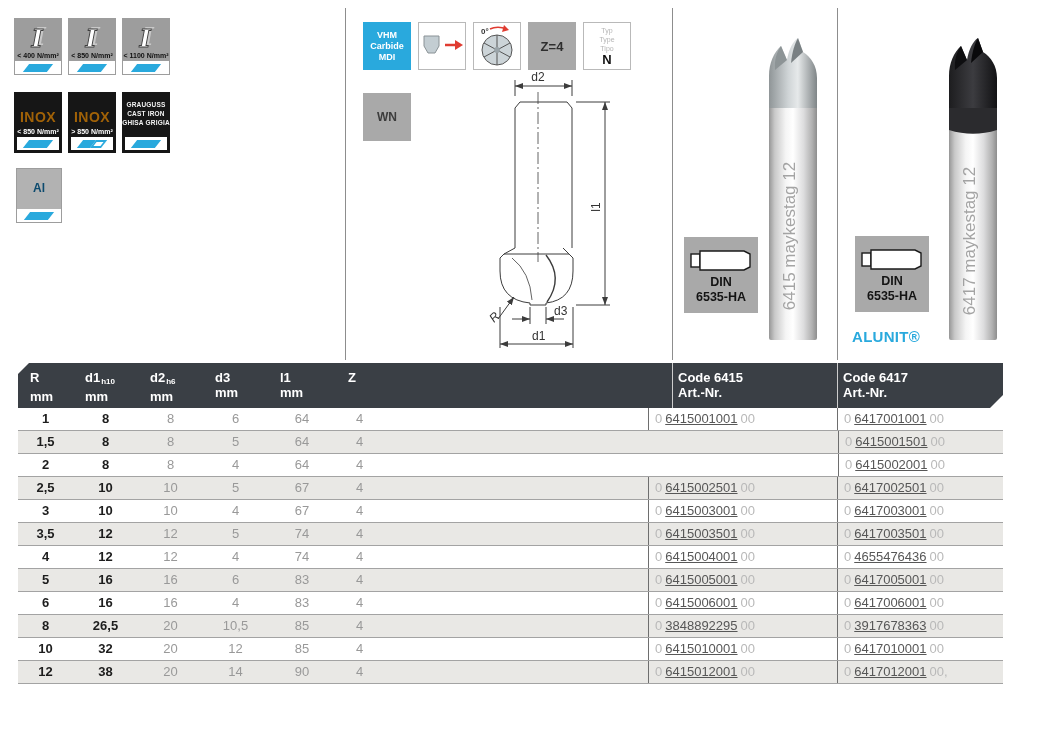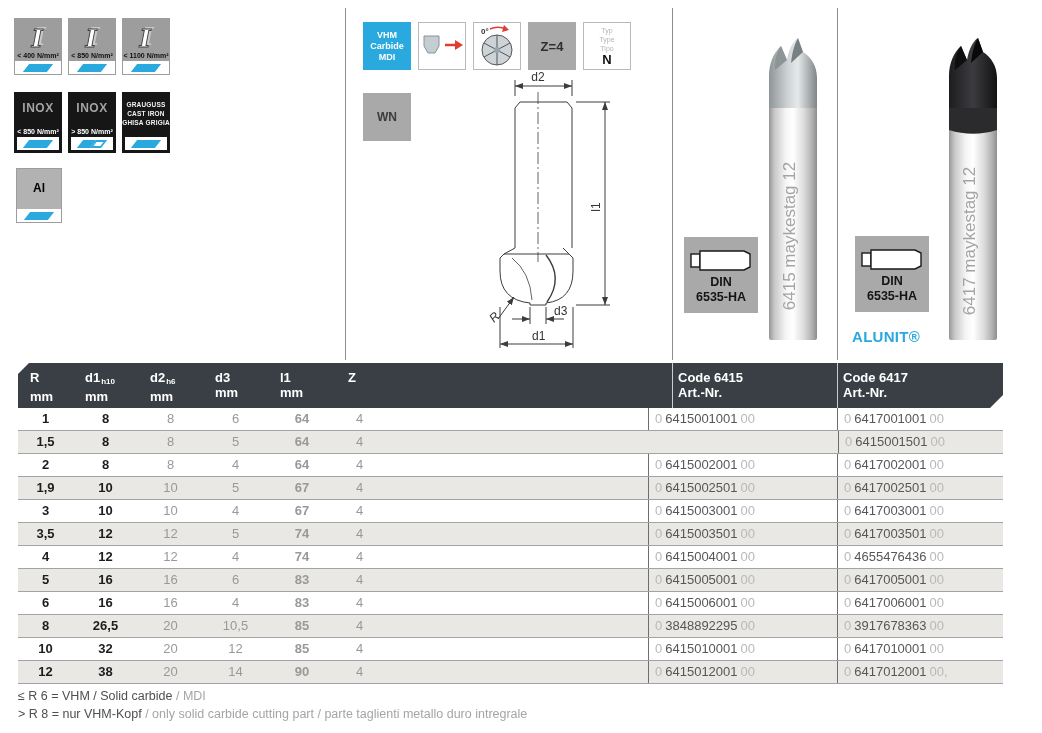--- a/index.html
+++ b/index.html
@@ -18,23 +18,23 @@
   .mat-top.lgray { background:#b2b2b2; }
   .mat-label { font-size:7px; font-weight:bold; color:#101010; white-space:nowrap; }
   .mat-label.w { color:#fff; }
   .mat-strip { height:13px; background:#fff; display:flex; align-items:center; justify-content:center; }
   .frame-gray { border:1px solid #9d9d9d; }
   .frame-black { border:3px solid #161616; border-top:none; }
   .pg { width:24px; height:8px; background:#29a9dd; transform:skewX(-38deg); }
   .pg-split { position:relative; }
   .pg-split::after { content:''; position:absolute; right:0; top:0; width:11px; height:100%;
      background:#fff; border:2px solid #29a9dd; box-sizing:border-box; }
-  .inox-title { font-size:12px; font-weight:bold; color:#a3a3a3; letter-spacing:.5px; margin-bottom:13px; }
+  .inox-title { font-size:14px; font-weight:bold; color:#a16207; letter-spacing:.5px; margin-bottom:3px; }
   .gg-line { font-size:6.5px; font-weight:bold; color:#f2f2f2; line-height:9px; letter-spacing:.2px; }
-  .al-label { font-size:12px; font-weight:bold; color:#000000; }
+  .al-label { font-size:12px; font-weight:bold; color:#0c4a6e; }
 
   
   .feat-row { position:absolute; left:363px; top:22px; display:flex; gap:7px; }
   .feat { width:48px; height:48px; box-sizing:border-box; display:flex; flex-direction:column;
           align-items:center; justify-content:center; }
   .feat.blue { background:#29a9dd; }
   .feat.white { background:#fff; border:1px solid #b9b9b9; }
   .feat.gray { background:#a9a9a9; }
   .feat .l1 { font-size:9px; font-weight:bold; color:#fff; line-height:11px; }
   .feat .zl { font-size:13px; font-weight:bold; color:#2e2e2e; }
@@ -61,26 +61,26 @@
   .th { box-sizing:border-box; padding:7px 0 0 12px; font-size:13px; font-weight:bold; line-height:15px; }
   .hsub { font-size:8px; font-weight:bold; vertical-align:-2px; margin-left:1px; }
   .hsep { position:absolute; top:0; width:1px; height:45px; background:#cdcdcd; }
   .tbody .trow { display:flex; height:22px; border-bottom:1px solid #a3a3a3; font-size:13px; line-height:22px; }
   .trow.odd { background:#e9e8e5; }
   .trow.even { background:#ffffff; }
   .td { box-sizing:border-box; }
   .c-r  { width:55px; text-align:center; font-weight:bold; color:#1d1d1d; }
   .c-d1 { width:65px; text-align:center; font-weight:bold; color:#1d1d1d; }
   .c-d2, .c-d3, .c-l1 { width:65px; text-align:center; color:#999; }
-  .c-l1 { width:68px;font-weight:bold; }
+  .c-l1 { width:68px; }
   .c-z  { flex:1; padding-left:20px; color:#999; }
   .c-code { width:165px; border-left:1px solid #6e6e6e; padding-left:6px; white-space:nowrap; }
   .c-code.last { width:166px;margin-left:24px; }
   .code-light { color:#b9b9b9; }
-  .code-main { color:#575757; margin:0 3px; }
+  .code-main { color:#575757; margin:0 3px;text-decoration:underline; }
 
   
   .footnotes { position:absolute; left:18px; top:687px; font-size:12.5px; line-height:18px; }
   .fn-dark { color:#4f4f4f; }
   .fn-light { color:#a5a5a5; }
 </style>
 </head>
 <body>
 
 <div id="page">
@@ -377,25 +377,24 @@
     </div>
 
     <div class="trow even">
       <div class="td c-r">2</div>
       <div class="td c-d1">8</div>
       <div class="td c-d2">8</div>
       <div class="td c-d3">4</div>
       <div class="td c-l1">64</div>
       <div class="td c-z">4</div>
       <div class="td c-code"><span class="code-light">0</span><span class="code-main">6415002001</span><span class="code-light">00</span></div>
-      <div class="td c-code last"><span class="code-light">0</span><span class="code-main">6417002001</span><span class="code-light">00</span></div>
-    </div>
-
-    <div class="trow odd">
-      <div class="td c-r">1,9</div>
+    </div>
+
+    <div class="trow odd">
+      <div class="td c-r">2,5</div>
       <div class="td c-d1">10</div>
       <div class="td c-d2">10</div>
       <div class="td c-d3">5</div>
       <div class="td c-l1">67</div>
       <div class="td c-z">4</div>
       <div class="td c-code"><span class="code-light">0</span><span class="code-main">6415002501</span><span class="code-light">00</span></div>
       <div class="td c-code last"><span class="code-light">0</span><span class="code-main">6417002501</span><span class="code-light">00</span></div>
     </div>
 
     <div class="trow even">
@@ -481,22 +480,14 @@
       <div class="td c-d2">20</div>
       <div class="td c-d3">14</div>
       <div class="td c-l1">90</div>
       <div class="td c-z">4</div>
       <div class="td c-code"><span class="code-light">0</span><span class="code-main">6415012001</span><span class="code-light">00</span></div>
       <div class="td c-code last"><span class="code-light">0</span><span class="code-main">6417012001</span><span class="code-light">00,</span></div>
     </div>
   </div>
   </div>
 
-  <div class="footnotes">
-    <div>
-      <span class="fn-dark">≤ R 6 = VHM / Solid carbide</span><span class="fn-light"> / MDI</span>
-    </div>
-    <div>
-      <span class="fn-dark">&gt; R 8 = nur VHM-Kopf</span><span class="fn-light"> / only solid carbide cutting part / parte taglienti metallo duro intregrale</span>
-    </div>
-  </div>
 
 </div>
 
 </body></html>

